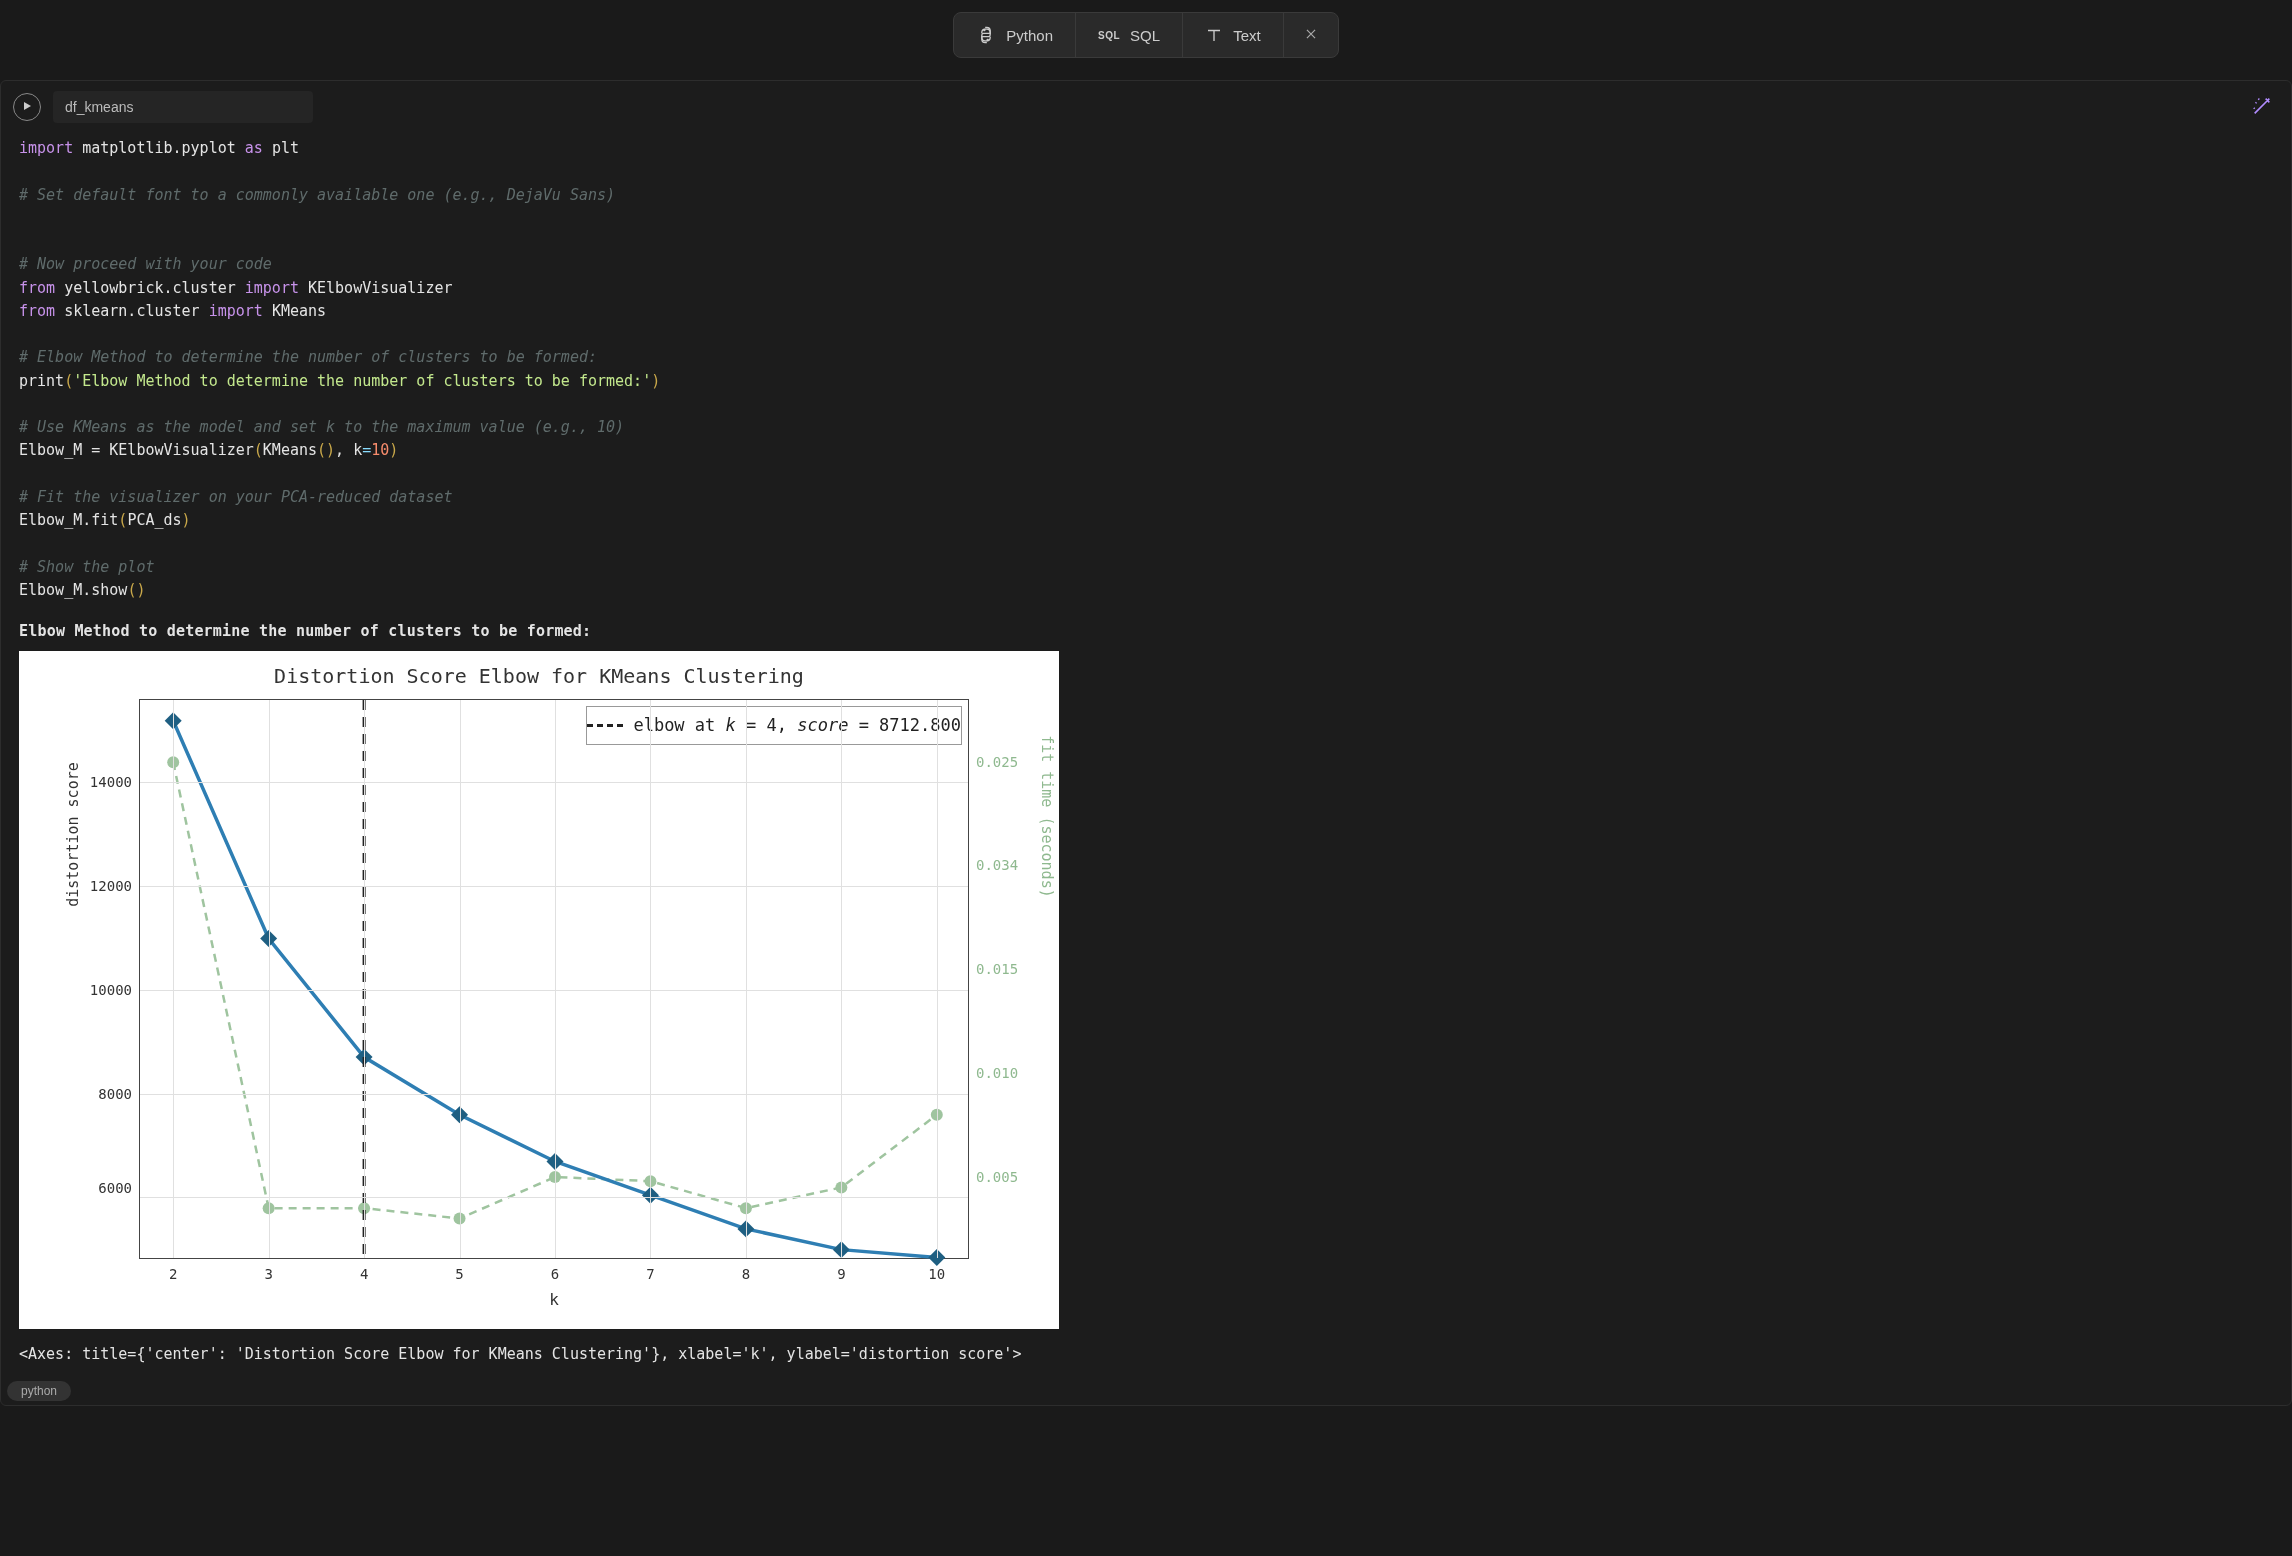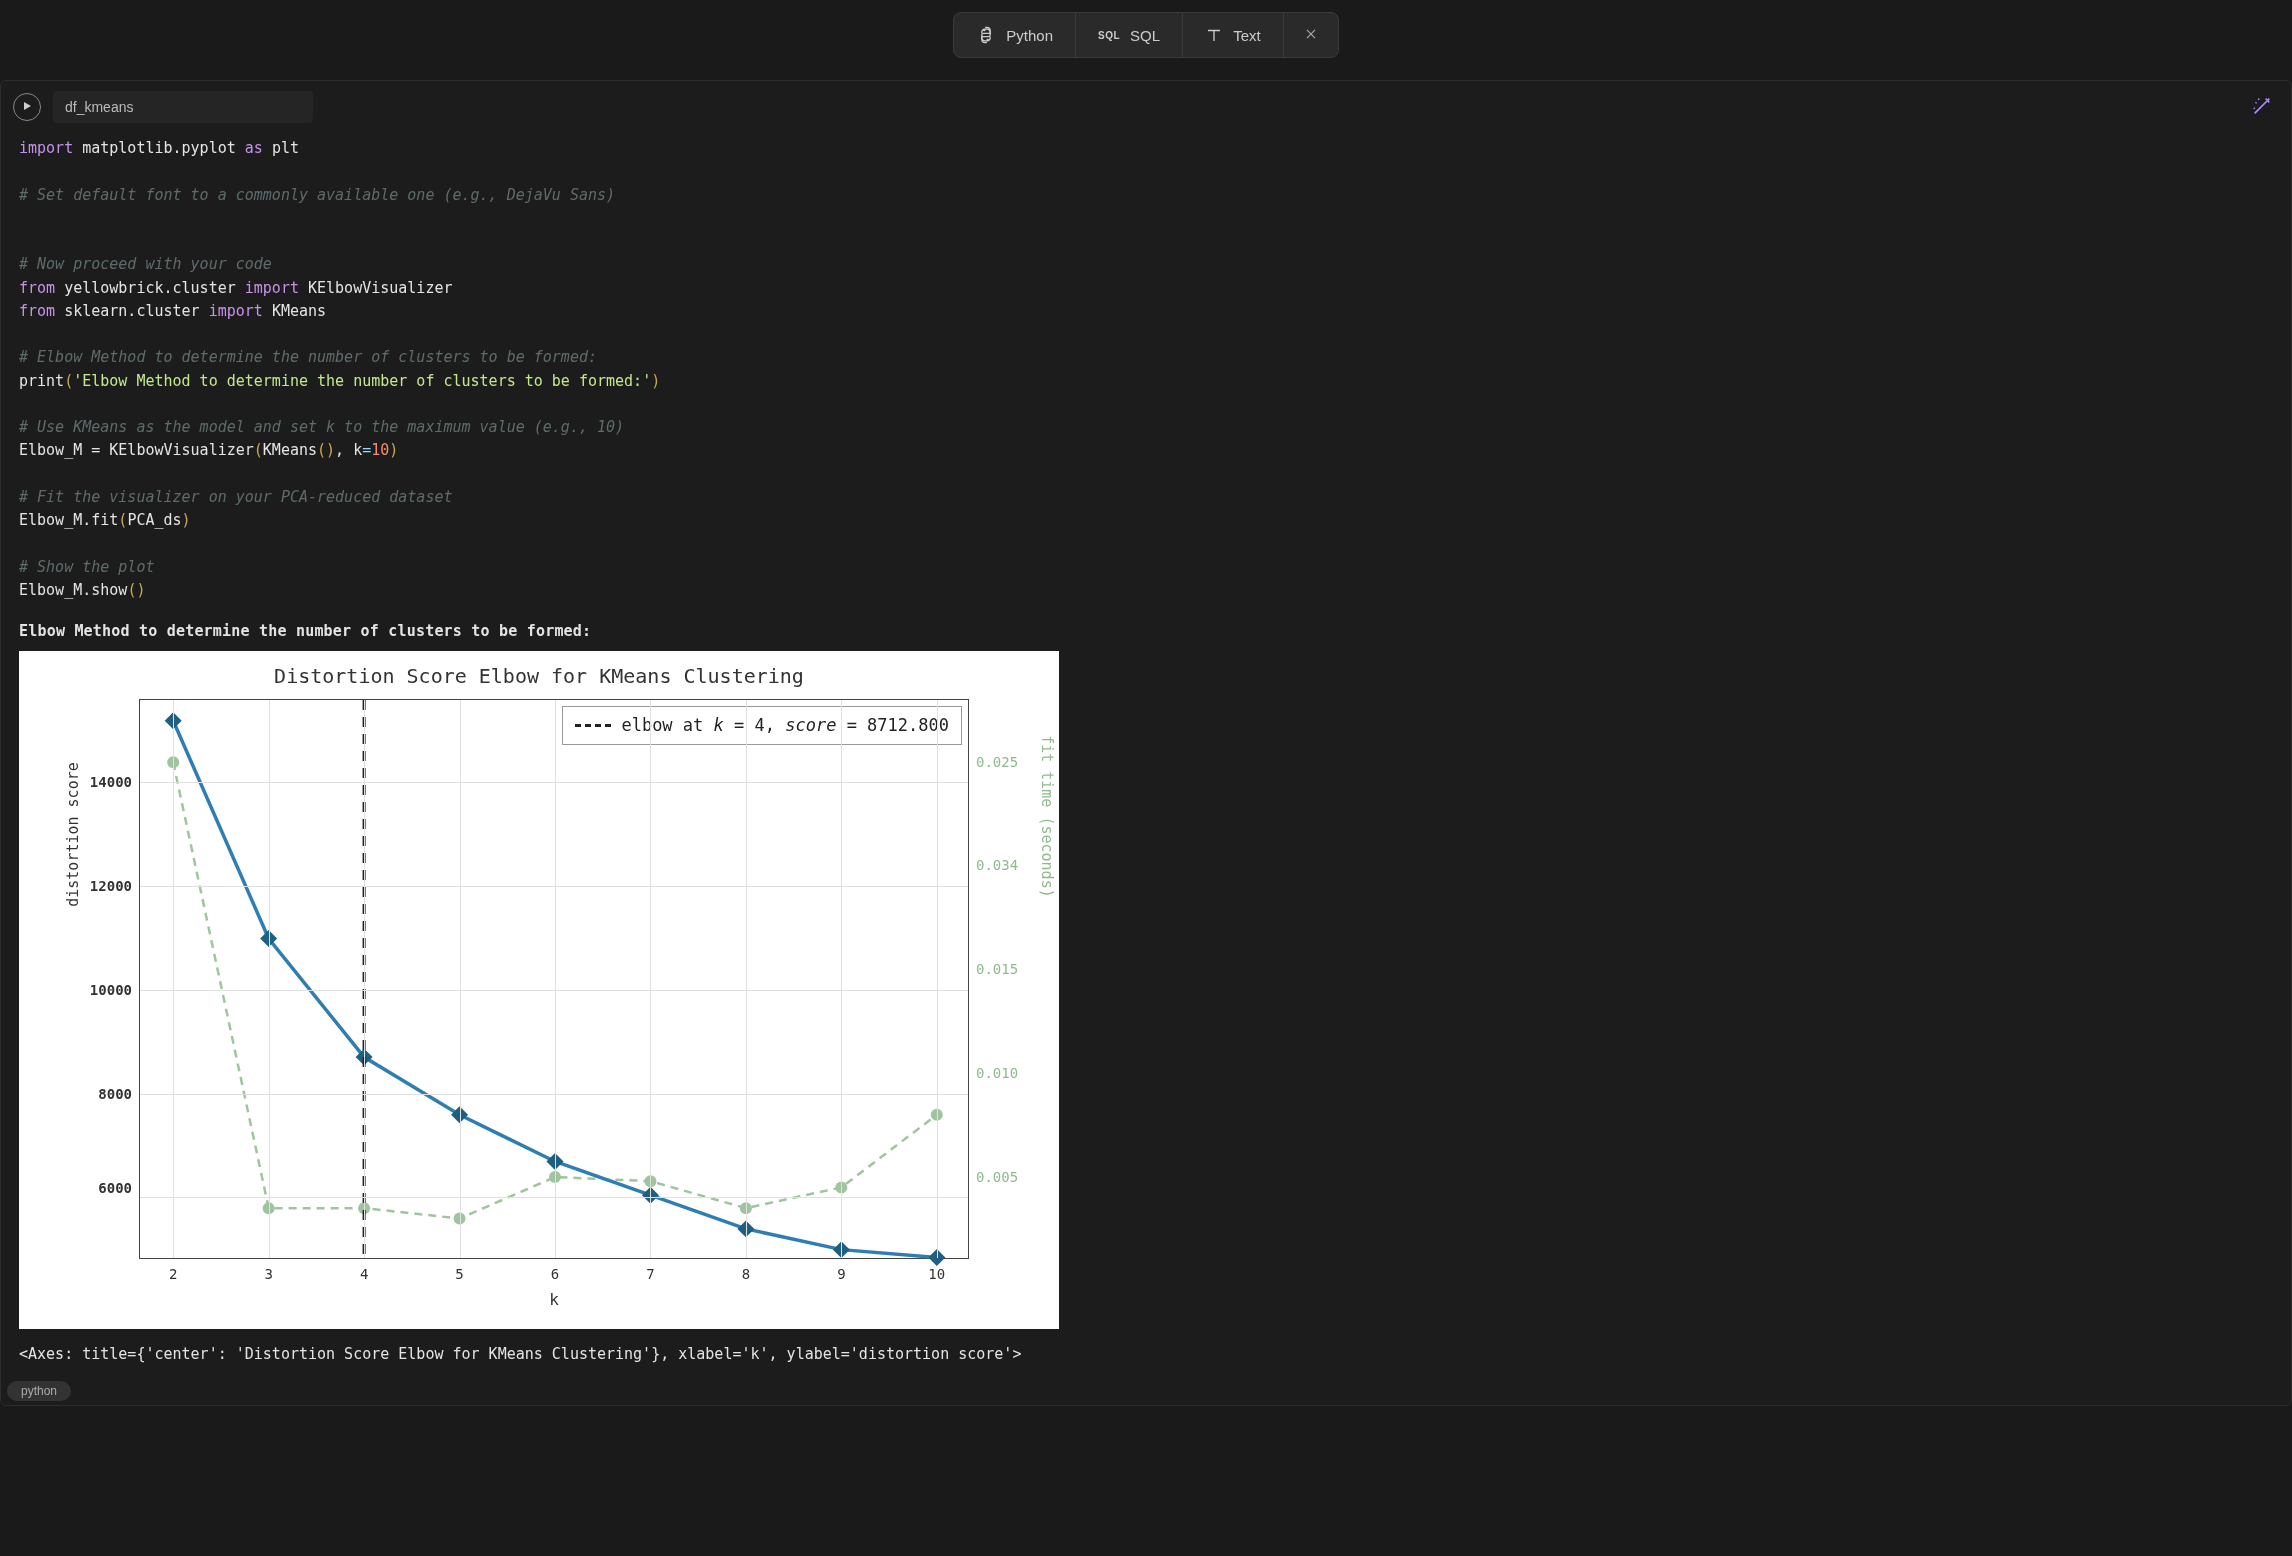--- a/index.html
+++ b/index.html
@@ -111,41 +111,41 @@
     color:#333;
     padding-top:10px;
   }
   .plot-area {
     position:absolute;
     left: 120px; top: 48px;
     width: 830px; height: 560px;
     border: 1px solid #444;
   }
   .grid-v, .grid-h { position:absolute; background:#e0e0e0; }
-  .ytick-l { position:absolute; right: 100%; margin-right:8px; font-size:14px; color:#333; transform: translateY(-50%); font-weight: bold; }
+  .ytick-l { position:absolute; right: 100%; margin-right:8px; font-size:14px; color:#333; transform: translateY(-50%); }
   .ytick-r { position:absolute; left: 100%; margin-left:8px; font-size:14px; color:#8fb98f; transform: translateY(-50%); }
   .xtick { position:absolute; top:100%; margin-top:6px; font-size:14px; color:#333; transform: translateX(-50%); }
   .ylabel-l {
     position:absolute; left:-78px; top:50%;
     transform: rotate(-90deg) translateX(50%);
     transform-origin: left top;
     font-size:15px; color:#333;
   }
   .ylabel-r {
     position:absolute; right:-90px; top:50%;
     transform: rotate(90deg) translateX(-50%);
     transform-origin: right top;
     font-size:15px; color:#8fb98f;
   }
   .xlabel { position:absolute; top:100%; left:50%; margin-top:30px; transform:translateX(-50%); font-size:16px; color:#333;}
   svg.series { position:absolute; left:0; top:0; width:100%; height:100%; overflow:visible; }
   .legend {
     position:absolute; right:6px; top:6px;
     background:#fff; border:1px solid #999;
-    padding:6px 12px; font-size:17px; color:#222;
+    padding:6px 0; font-size:17px; color:#222;
     display:flex; align-items:center; gap:10px;
   }
   .legend-dash { width:36px; height:0; border-top: 3px dashed #222; }
   .repr-line { white-space: pre; }
   .lang-badge {
     display:inline-block;
     background:#333; color:#aaa;
     border-radius: 12px;
     padding: 3px 14px;
     font-size: 12px;

